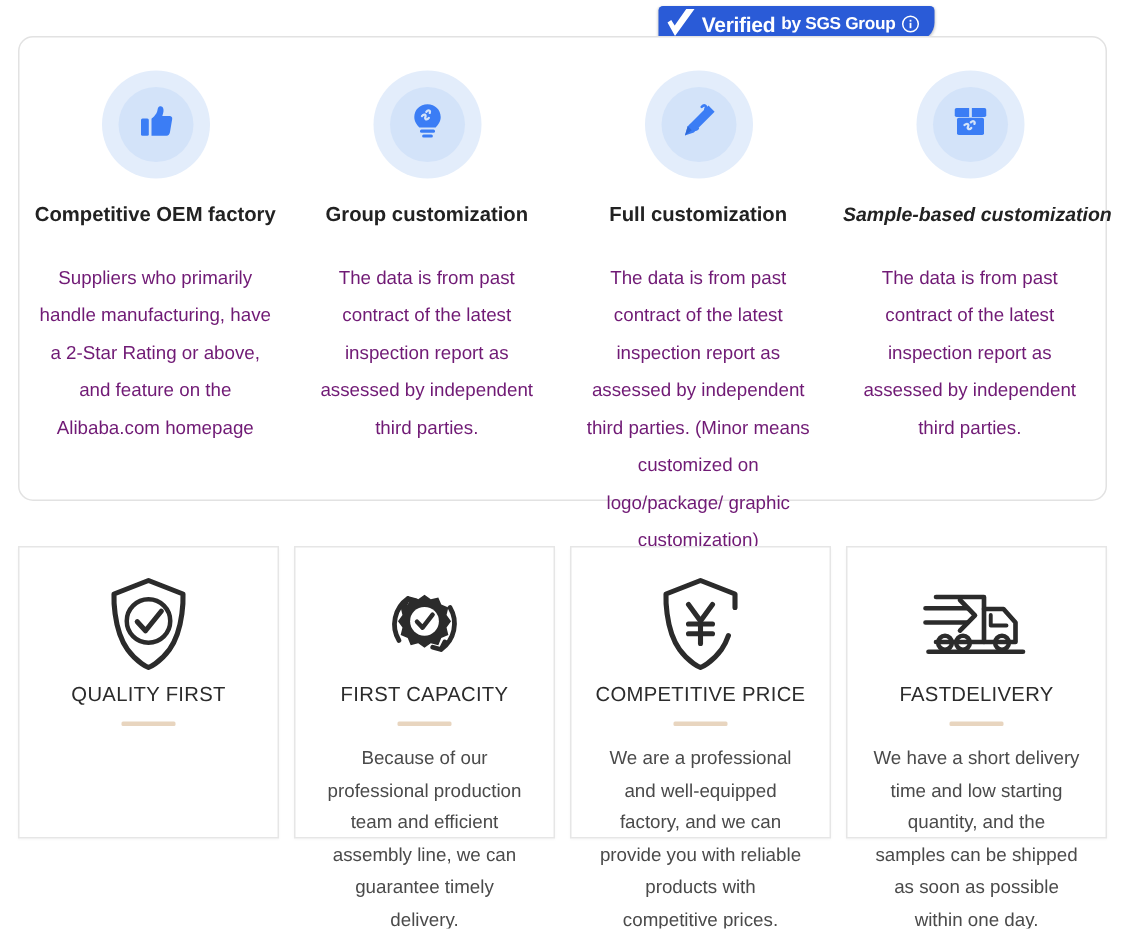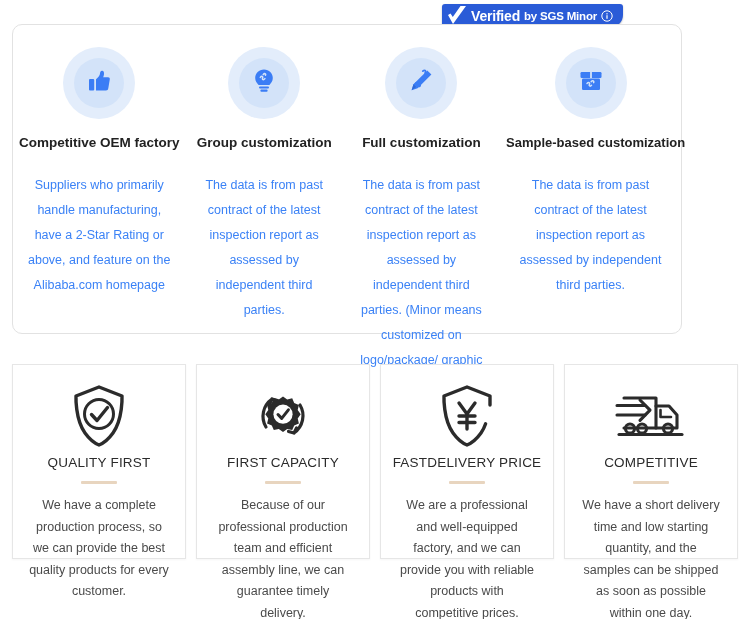--- a/index.html
+++ b/index.html
@@ -60,21 +60,21 @@
     margin-left: 4px;
     display: block;
     line-height: 0;
   }
 
   
   .top-panel {
     position: absolute;
     left: 12px;
     top: 24px;
-    width: 670px;
+    width: 726px;
     height: 310px;
     border: 1px solid #e2e2e2;
     border-radius: 10px;
     background: #ffffff;
     box-sizing: border-box;
   }
   .feature-grid {
     display: flex;
     padding-top: 22px;
   }
@@ -104,24 +104,24 @@
     justify-content: center;
   }
   .feature-title {
     font-size: 13.5px;
     font-weight: bold;
     color: #222222;
     margin-bottom: 22px;
     line-height: 1.2;
     white-space: nowrap;
   }
-  .feature-col:nth-child(4) .feature-title { font-size: 13px; }
+  .feature-col:nth-child(4) .feature-title { font-size: 13px; font-style: italic; }
   .feature-desc {
     font-size: 12.5px;
-    color: #3b82f6;
+    color: #701a75;
     line-height: 2.0;
     padding: 0 4px;
   }
 
   
   .bottom-row {
     position: absolute;
     left: 12px;
     top: 364px;
     width: 726px;
@@ -170,21 +170,21 @@
 
 <div class="badge-row">
   <div class="verified-badge">
     <span class="vcheck">
       <svg width="22" height="21" viewBox="0 0 22 21">
         <path d="M2 10 L7 19 L20 1 L14.5 1 L6.8 12 L4.5 8.4 Z" fill="#ffffff"></path>
       </svg>
     </span>
     <span class="vtext">
       <span class="vmain">Verified</span>
-      <span class="vby">by SGS Minor</span>
+      <span class="vby">by SGS Group</span>
     </span>
     <span class="vinfo">
       <svg width="12" height="12" viewBox="0 0 12 12">
         <circle cx="6" cy="6" r="5.2" fill="none" stroke="#ffffff" stroke-width="1"></circle>
         <rect x="5.4" y="3.2" width="1.2" height="1.2" fill="#ffffff"></rect>
         <rect x="5.4" y="5.2" width="1.2" height="3.6" fill="#ffffff"></rect>
       </svg>
     </span>
   </div>
 </div>
@@ -268,21 +268,20 @@
   <div class="scard">
     <div class="scard-icon">
       <svg width="62" height="66" viewBox="0 0 62 66">
         <path d="M31 4 L54 13 C54 13 55 36 45 50 C38.5 59 31 62 31 62 C31 62 23.5 59 17 50 C7 36 8 13 8 13 Z" fill="none" stroke="#2b2b2b" stroke-width="3.4" stroke-linejoin="round"></path>
         <circle cx="31" cy="31" r="14.5" fill="none" stroke="#2b2b2b" stroke-width="3"></circle>
         <path d="M23.5 31.5 L29 37.5 L39.5 24.5" fill="none" stroke="#2b2b2b" stroke-width="3.4" stroke-linecap="round" stroke-linejoin="round"></path>
       </svg>
     </div>
     <div class="scard-title">QUALITY FIRST</div>
     <div class="scard-rule"></div>
-    <div class="scard-body">We have a complete production process, so we can provide the best quality products for every customer.</div>
   </div>
 
   <div class="scard">
     <div class="scard-icon">
       <svg width="66" height="66" viewBox="0 0 66 66">
         <path d="M16 44 A21 21 0 0 1 22 16 L19.5 21 M22 16 L27.5 17.5" fill="none" stroke="#2b2b2b" stroke-width="3.2" stroke-linecap="round" stroke-linejoin="round"></path>
         <path d="M50 22 A21 21 0 0 1 44 50 L46.5 45 M44 50 L38.5 48.5" fill="none" stroke="#2b2b2b" stroke-width="3.2" stroke-linecap="round" stroke-linejoin="round"></path>
         <path d="M33 13.5 L37.2 16.5 L42.2 15.3 L44.2 20 L48.9 22 L47.7 27 L50.7 31.2 L47.7 35.4 L48.9 40.4 L44.2 42.4 L42.2 47.1 L37.2 45.9 L33 48.9 L28.8 45.9 L23.8 47.1 L21.8 42.4 L17.1 40.4 L18.3 35.4 L15.3 31.2 L18.3 27 L17.1 22 L21.8 20 L23.8 15.3 L28.8 16.5 Z" fill="#2b2b2b"></path>
         <circle cx="33" cy="31.2" r="9.6" fill="#ffffff"></circle>
         <path d="M28 31.5 L31.7 35.4 L38.4 26.8" fill="none" stroke="#2b2b2b" stroke-width="3" stroke-linecap="round" stroke-linejoin="round"></path>
@@ -295,37 +294,37 @@
 
   <div class="scard">
     <div class="scard-icon">
       <svg width="62" height="66" viewBox="0 0 62 66">
         <path d="M54 22 L54 13 L31 4 L8 13 C8 13 7 36 17 50 C23.5 59 31 62 31 62 C31 62 38.5 59 45 50 C47 47.2 48.5 44 49.6 40.8" fill="none" stroke="#2b2b2b" stroke-width="3.4" stroke-linecap="round" stroke-linejoin="round"></path>
         <path d="M23 20 L31 31 L39 20" fill="none" stroke="#2b2b2b" stroke-width="3.4" stroke-linecap="round" stroke-linejoin="round"></path>
         <path d="M31 31 L31 46" fill="none" stroke="#2b2b2b" stroke-width="3.4" stroke-linecap="round"></path>
         <path d="M23 33 L39 33 M23 39.5 L39 39.5" fill="none" stroke="#2b2b2b" stroke-width="3.4" stroke-linecap="round"></path>
       </svg>
     </div>
-    <div class="scard-title">FASTDELIVERY PRICE</div>
+    <div class="scard-title">COMPETITIVE PRICE</div>
     <div class="scard-rule"></div>
     <div class="scard-body">We are a professional and well-equipped factory, and we can provide you with reliable products with competitive prices.</div>
   </div>
 
   <div class="scard">
     <div class="scard-icon">
       <svg width="78" height="58" viewBox="0 0 78 58">
         <path d="M12 11 L44 11 L44 41 L12 41" fill="none" stroke="#2b2b2b" stroke-width="3.1" stroke-linecap="round" stroke-linejoin="round"></path>
         <path d="M44 19 L57 19 L65 28 L65 41 L44 41" fill="none" stroke="#2b2b2b" stroke-width="3.1" stroke-linecap="round" stroke-linejoin="round"></path>
         <path d="M48.5 23 L48.5 30 L59 30" fill="none" stroke="#2b2b2b" stroke-width="2.6" stroke-linecap="round" stroke-linejoin="round"></path>
         <path d="M5 18.5 L33 18.5 M5 28 L33 28" fill="none" stroke="#2b2b2b" stroke-width="3.1" stroke-linecap="round"></path>
         <path d="M28 13 L38 23.2 L28 33.4" fill="none" stroke="#2b2b2b" stroke-width="3.1" stroke-linecap="round" stroke-linejoin="round"></path>
         <circle cx="18" cy="41.5" r="4.6" fill="none" stroke="#2b2b2b" stroke-width="3"></circle>
         <circle cx="30" cy="41.5" r="4.6" fill="none" stroke="#2b2b2b" stroke-width="3"></circle>
         <circle cx="56" cy="41.5" r="4.6" fill="none" stroke="#2b2b2b" stroke-width="3"></circle>
         <path d="M7 47.5 L70 47.5" fill="none" stroke="#2b2b2b" stroke-width="3.1" stroke-linecap="round"></path>
       </svg>
     </div>
-    <div class="scard-title">COMPETITIVE</div>
+    <div class="scard-title">FASTDELIVERY</div>
     <div class="scard-rule"></div>
     <div class="scard-body">We have a short delivery time and low starting quantity, and the samples can be shipped as soon as possible within one day.</div>
   </div>
 
 </div>
 
 </body></html>

